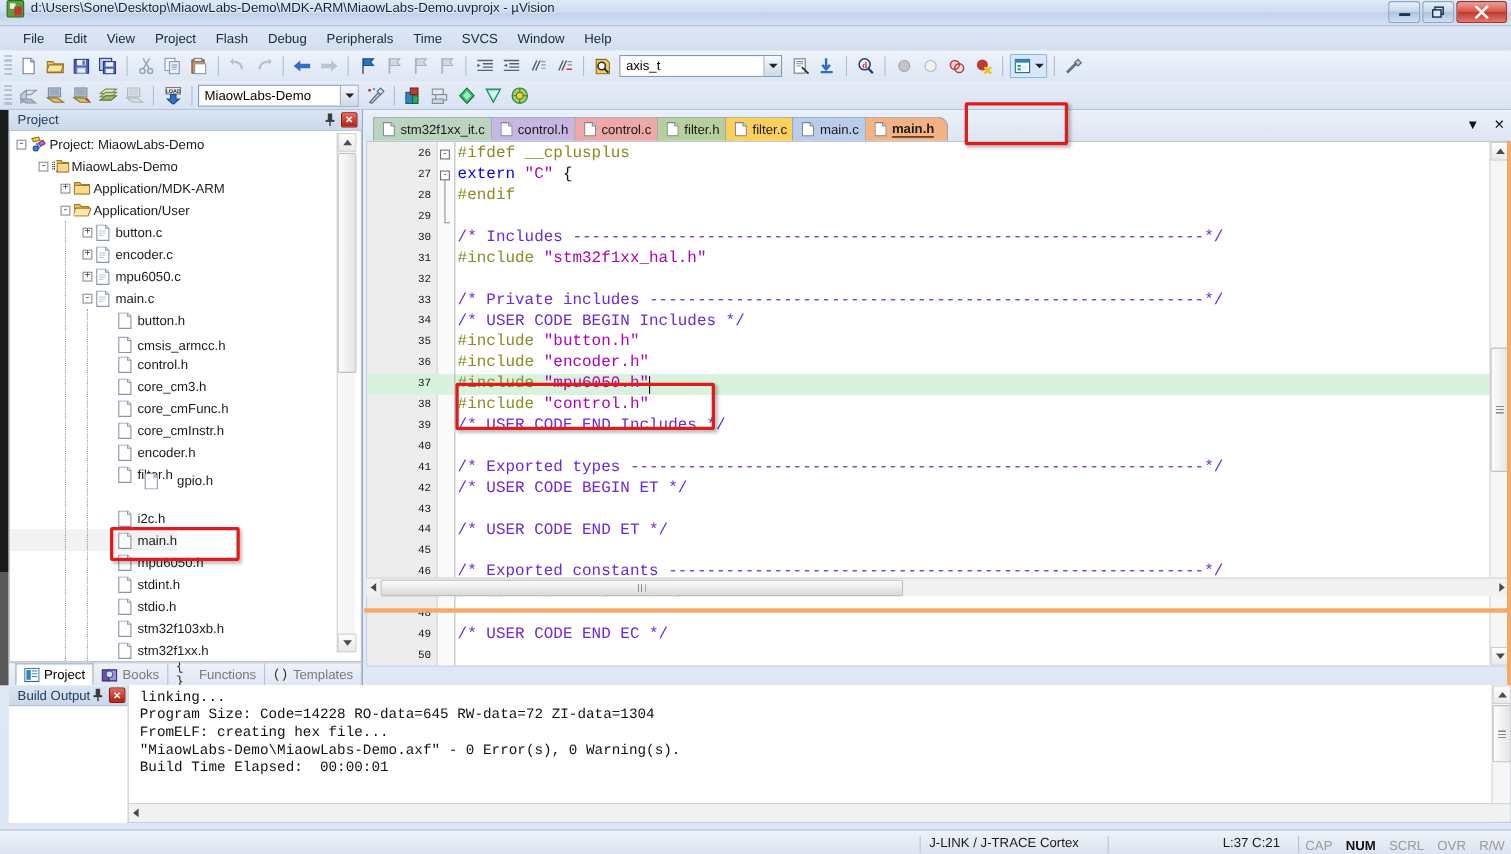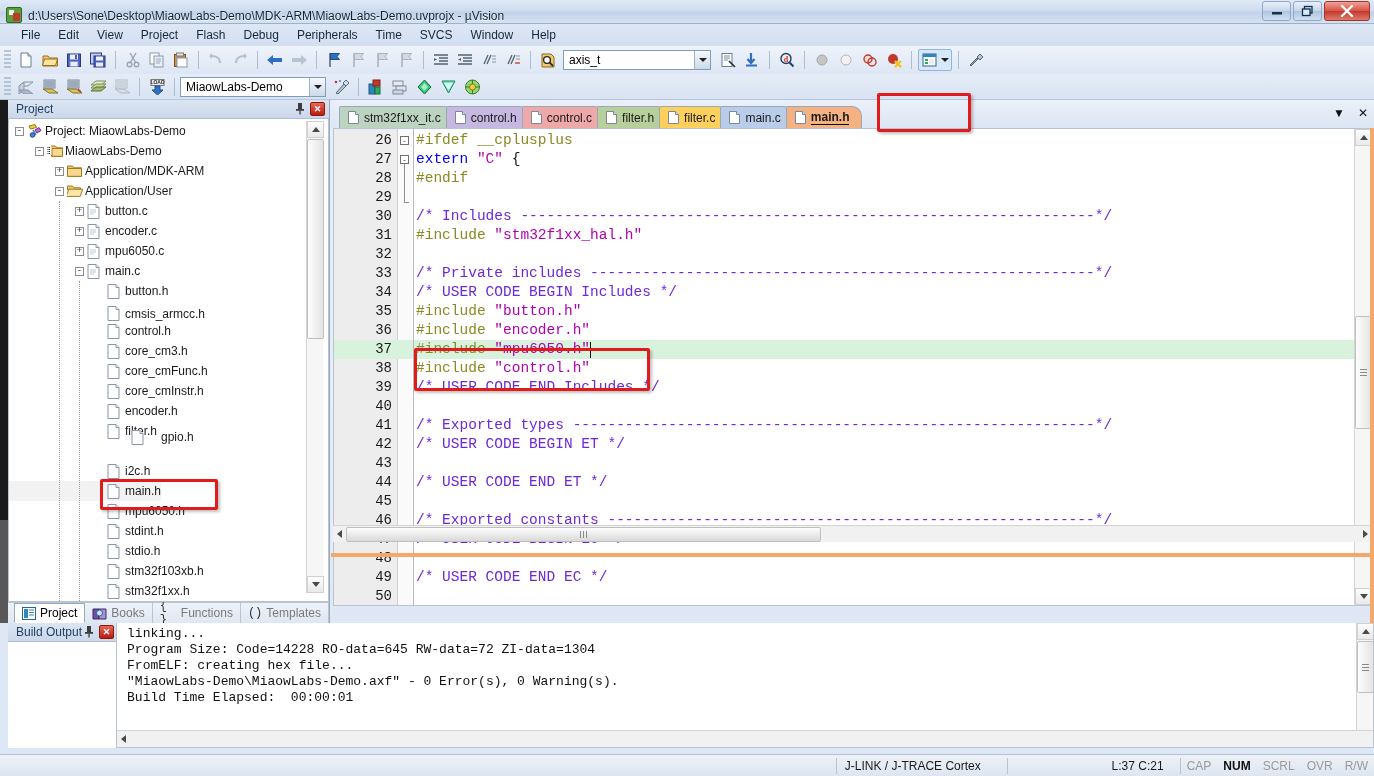--- a/index.html
+++ b/index.html
@@ -15,21 +15,21 @@
     position: relative;
     width: 1374px; height: 776px;
     background: linear-gradient(180deg,#e8eef8 0%, #dde6f4 100%);
   }
 
   
   #titlebar {
     position: absolute; left:0; top:0; width:1374px; height:24px;
     background: linear-gradient(180deg,#dfe9f7 0%, #cfdcf0 45%, #c3d2e9 55%, #d6e2f2 100%);
     border-bottom: 1px solid #9bb0cd;
-    display:flex; align-items:flex-end;
+    display:flex; align-items:flex-start;
   }
   .tb-icon {
     width:16px; height:16px; margin-left:6px; margin-right:6px;
     background:#5a9e3f; border:1px solid #2c6b1c; border-radius:2px;
     position:relative; flex:0 0 auto;
   }
   .tb-icon::after{
     content:""; position:absolute; right:1px; bottom:1px;
     width:7px;height:8px;background:#c0392b;
   }
@@ -206,21 +206,21 @@
     position:absolute;left:64px;top:0;width:14px;height:100%;
     background:#fafafa;
   }
   .codeline{
     position:absolute;left:0;width:100%;height:19px;
     font-family:"Liberation Mono","DejaVu Sans Mono",monospace;
     font-size:14.5px;line-height:19px;white-space:pre;
   }
   .codeline .ln{
     position:absolute;left:0;width:58px;text-align:right;
-    color:#1a1a1a;font-family:"Liberation Mono",monospace;font-size:14px;
+    color:#1a1a1a;font-family:"Liberation Mono",monospace;font-size:10px;
   }
   .codeline .txt{ position:absolute;left:82px; }
   .codeline.cur{ background:#d9f2dd; }
   .foldbox{
     position:absolute;left:66px;width:9px;height:9px;border:1px solid #6f6f6f;
     background:#fff;color:#333;font-size:8px;line-height:7px;text-align:center;
     font-family:"Liberation Mono",monospace;
   }
   .foldline{position:absolute;left:70px;width:1px;background:#8f8f8f;}
   .c-comment{color:#6d28d9;}
@@ -280,21 +280,21 @@
     font-family:"Liberation Mono","DejaVu Sans Mono",monospace;
     font-size:13px;line-height:16px;color:#111;white-space:pre;
     padding-left:10px;
   }
 
   
   #statusbar{
     position:absolute;left:0;bottom:0;width:1374px;height:22px;
     background:linear-gradient(180deg,#eef2f8,#dde5f1);
     border-top:1px solid #b6c2d3;
-    display:flex;align-items:center;font-size:12px;color:#1a1a1a;
+    display:flex;align-items:flex-end;font-size:12px;color:#1a1a1a;
   }
   .sb-cell{height:20px;display:flex;align-items:center;padding:0 8px;}
   .sb-sep{width:1px;height:16px;background:#b9c4d2;}
   .sb-flag{padding:0 6px;color:#9a9a9a;}
   .sb-flag.on{color:#111;font-weight:bold;}
 
   
   .redbox{
     position:absolute;border:3px solid #e01b1b;border-radius:2px;
     pointer-events:none;

